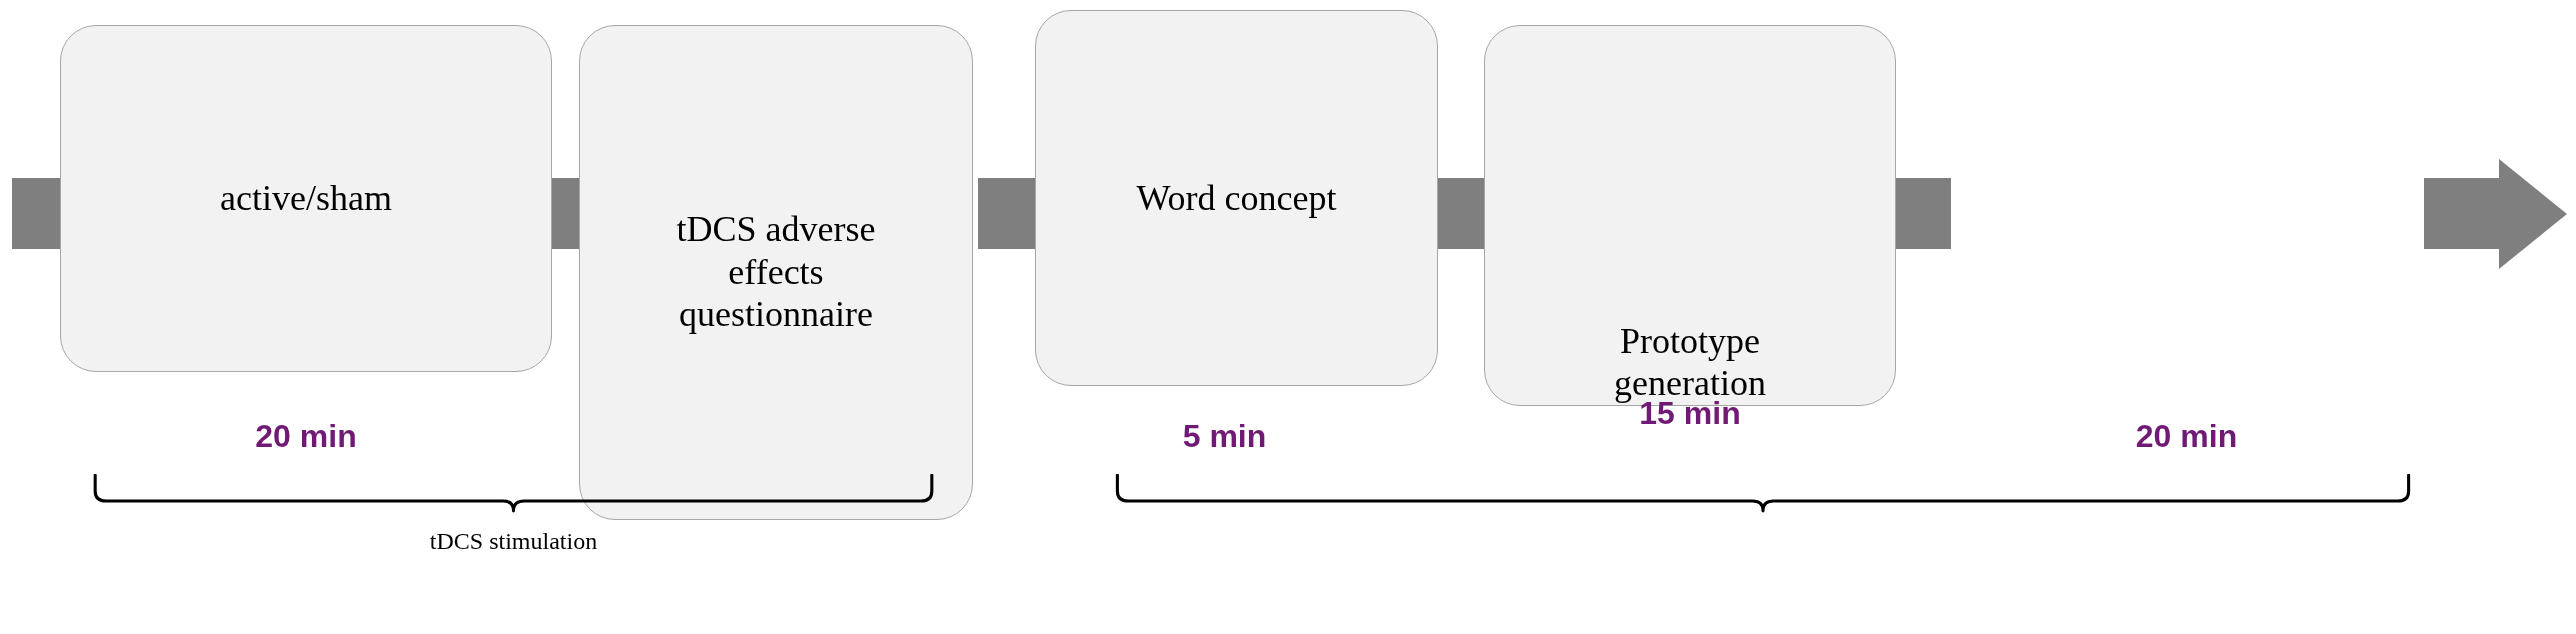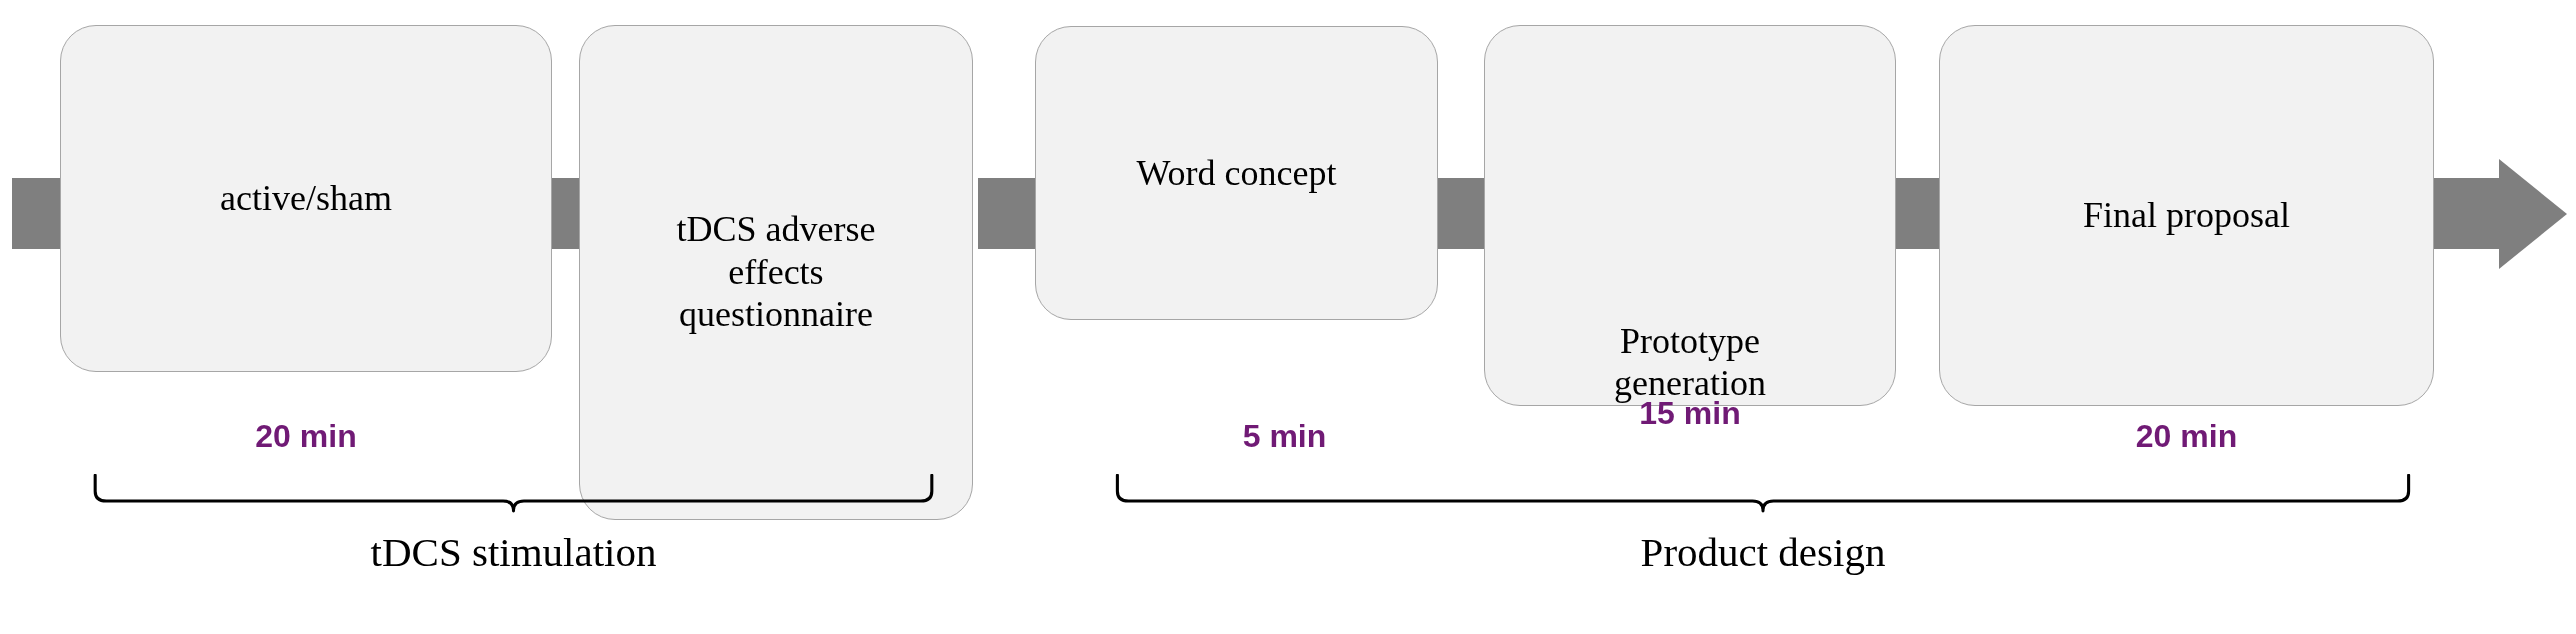--- a/index.html
+++ b/index.html
@@ -66,21 +66,21 @@
   
   .brace {
     position: absolute;
   }
   .brace svg {
     display: block;
   }
   .brace-label {
     position: absolute;
     text-align: center;
-    font-size: 41px;
+    font-size: 24px;
     color: #000000;
   }
 </style>
 </head>
 <body>
 
 <div id="stage">
 
   <div class="arrow-shaft" style="left:12.3px; top:178px; width:74px; height:71px;"></div>
   <div class="arrow-shaft" style="left:541px; top:178px; width:68px; height:71px;"></div>
@@ -93,46 +93,42 @@
   <div class="box" style="left:60px; top:24.6px; width:492px; height:347px;">
     <span class="box-label">active/sham</span>
   </div>
 
   <div class="box" style="left:579px; top:24.6px; width:394px; height:495px;font-family:Liberation Serif, serif;">
     <span class="box-label">tDCS adverse
 effects
 questionnaire</span>
   </div>
 
-  <div class="box" style="left:1035px; top:26px; width:403px; height:294px;">
+  <div class="box" style="left:1035px; top:10px; width:403px; height:376px;">
     <span class="box-label">Word concept</span>
   </div>
 
   <div class="box" style="left:1484px; top:24.6px; width:412px; height:381px;align-items:flex-end;">
     <span class="box-label">Prototype
 generation</span>
   </div>
 
-  <div class="box" style="left:1939px; top:24.6px; width:495px; height:381px;">
-    <span class="box-label">Final proposal</span>
-  </div>
 
   <div class="duration" style="left:60px; top:418px; width:492px;">20 min</div>
-  <div class="duration" style="left:1083px; top:418px; width:403px;">5 min</div>
+  <div class="duration" style="left:1023px; top:418px; width:403px;">5 min</div>
   <div class="duration" style="left:1484px; top:395px; width:412px;">15 min</div>
   <div class="duration" style="left:1939px; top:418px; width:495px;">20 min</div>
 
   <div class="brace" style="left:92px; top:474px;">
     <svg width="843" height="43" viewBox="0 0 1370 70" fill="none">
       <path d="M4,2 L4,28 Q4,44 22,44 L668,44 Q685,44 685,60 Q685,44 702,44 L1348,44 Q1366,44 1366,28 L1366,2" stroke="#000000" stroke-width="5" fill="none" stroke-linecap="round" stroke-linejoin="round"></path>
     </svg>
   </div>
   <div class="brace-label" style="left:92px; top:528px; width:843px;">tDCS stimulation</div>
 
   <div class="brace" style="left:1114px; top:474px;">
     <svg width="1298" height="43" viewBox="0 0 2110 70" fill="none">
       <path d="M4,2 L4,28 Q4,44 22,44 L1038,44 Q1055,44 1055,60 Q1055,44 1072,44 L2088,44 Q2106,44 2106,28 L2106,2" stroke="#000000" stroke-width="5" fill="none" stroke-linecap="round" stroke-linejoin="round"></path>
     </svg>
   </div>
-  <div class="brace-label" style="left:1114px; top:528px; width:1298px;">Product design</div>
 
 </div>
 
 
 </body></html>

